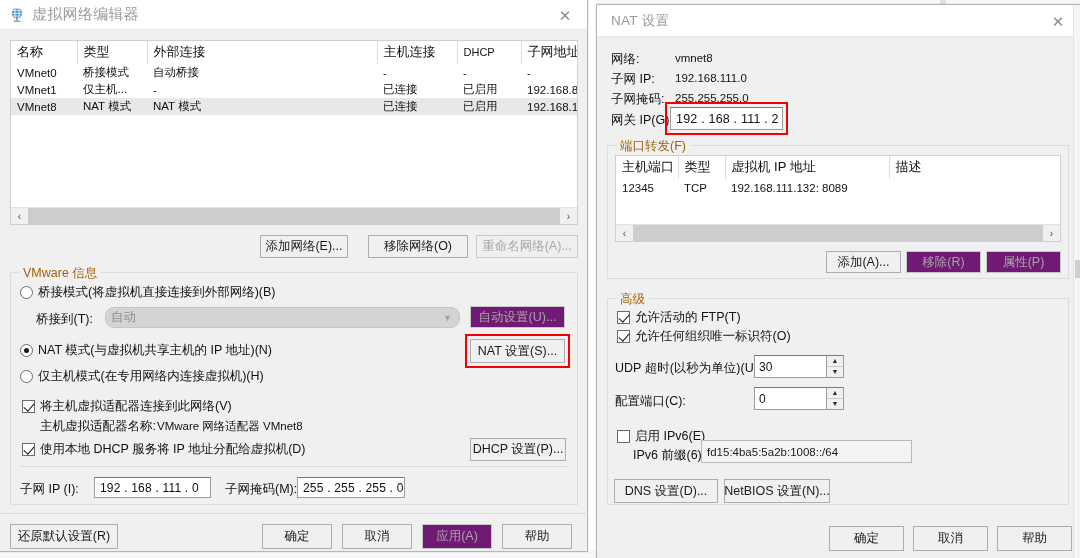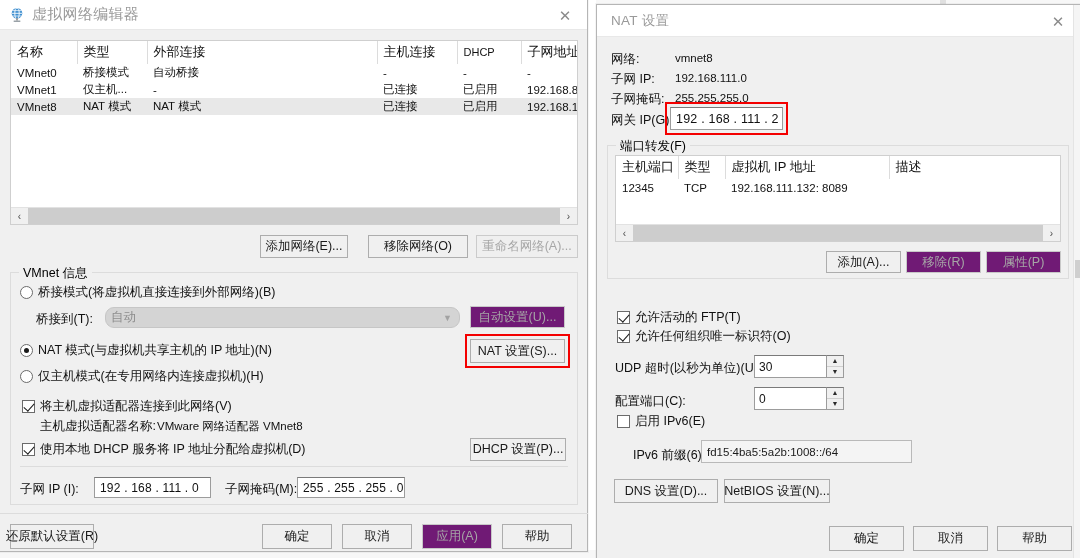--- a/index.html
+++ b/index.html
@@ -107,21 +107,21 @@
   .btn.flat-disabled { color: #a6a6a6; border-color: #c8c8c8; background: #701a75; }
 
   
   .group {
     position: absolute;
     border: 1px solid #dcdcdc;
   }
   .group > .legend {
     position: absolute; top: -8px; left: 8px;
     background: #f0f0f0; padding: 0 4px;
-    font-size: 12.5px; color: #000000;
+    font-size: 12.5px; color: #a16207;
   }
 
   
   .radio, .chk {
     position: absolute;
     display: flex; align-items: center;
     font-size: 12.5px; color: #111; white-space: nowrap;
   }
   .radio .dot {
     width: 13px; height: 13px; border-radius: 50%;
@@ -300,21 +300,21 @@
         <div class="thumb"></div>
         <div class="arr">›</div>
       </div>
     </div>
 
     <div class="btn" style="position:absolute; left:260px; top:235px; width:88px;">添加网络(E)...</div>
     <div class="btn" style="position:absolute; left:368px; top:235px; width:100px;">移除网络(O)</div>
     <div class="btn disabled" style="position:absolute; left:476px; top:235px; width:102px;">重命名网络(A)...</div>
 
     <div class="group" style="left:10px; top:272px; width:568px; height:233px;">
-      <span class="legend">VMnet 信息</span>
+      <span class="legend">VMware 信息</span>
     </div>
 
     <div class="radio" style="left:20px; top:284px;">
       <span class="dot"></span>
       <span>桥接模式(将虚拟机直接连接到外部网络)(B)</span>
     </div>
 
     <span class="lbl" style="left:36px; top:311px;">桥接到(T):</span>
     <div class="combo" style="left:105px; top:307px; width:355px; height:21px;border-radius:9px;">
       <span>自动</span>
@@ -349,21 +349,21 @@
 
     <div class="hr" style="left:20px; top:466px; width:548px;"></div>
 
     <span class="lbl" style="left:20px; top:481px;">子网 IP (I):</span>
     <div class="tinput ip" style="left:94px; top:477px; width:117px; height:21px;">192 . 168 . 111 .  0</div>
     <span class="lbl" style="left:225px; top:481px;">子网掩码(M):</span>
     <div class="tinput ip" style="left:297px; top:477px; width:108px; height:21px;">255 . 255 . 255 .  0</div>
 
     <div class="hr" style="left:0px; top:513px; width:588px;"></div>
 
-    <div class="btn" style="position:absolute; left:10px; top:524px; width:84px; height:25px;">还原默认设置(R)</div>
+    <div class="btn" style="position:absolute; left:10px; top:524px; width:108px; height:25px;">还原默认设置(R)</div>
     <div class="btn" style="position:absolute; left:262px; top:524px; width:70px; height:25px;">确定</div>
     <div class="btn" style="position:absolute; left:342px; top:524px; width:70px; height:25px;">取消</div>
     <div class="btn flat-disabled" style="position:absolute; left:422px; top:524px; width:70px; height:25px;">应用(A)</div>
     <div class="btn" style="position:absolute; left:502px; top:524px; width:70px; height:25px;">帮助</div>
   </div>
 
   <div class="dialog" style="left:596px; top:4px; width:484px; height:554px; border-right:none; border-bottom:none;">
 
     <div class="titlebar" style="height:32px;">
       <span class="tb-title" style="margin-left:14px; font-size:13.5px;">NAT 设置</span>
@@ -416,20 +416,23 @@
         <div class="arr">‹</div>
         <div class="thumb"></div>
         <div class="arr">›</div>
       </div>
     </div>
 
     <div class="btn" style="position:absolute; left:229px; top:246px; width:75px; height:22px;">添加(A)...</div>
     <div class="btn flat-disabled" style="position:absolute; left:309px; top:246px; width:75px; height:22px;">移除(R)</div>
     <div class="btn flat-disabled" style="position:absolute; left:389px; top:246px; width:75px; height:22px;">属性(P)</div>
 
+    <div class="group" style="left:10px; top:293px; width:462px; height:207px;">
+      <span class="legend">高级</span>
+    </div>
 
     <div class="chk on" style="left:20px; top:304px;">
       <span class="box"></span>
       <span>允许活动的 FTP(T)</span>
     </div>
     <div class="chk on" style="left:20px; top:323px;">
       <span class="box"></span>
       <span>允许任何组织唯一标识符(O)</span>
     </div>
 
@@ -444,21 +447,21 @@
 
     <span class="lbl" style="left:18px; top:388px;">配置端口(C):</span>
     <div class="spin-wrap" style="left:157px; top:382px; width:90px; height:23px;">
       <div class="fld">0</div>
       <div class="btns">
         <div>▲</div>
         <div>▼</div>
       </div>
     </div>
 
-    <div class="chk" style="left:20px; top:408px;text-align:right;">
+    <div class="chk" style="left:20px; top:423px;text-align:right;">
       <span class="box"></span>
       <span>启用 IPv6(E)</span>
     </div>
 
     <span class="lbl" style="left:36px; top:442px;">IPv6 前缀(6):</span>
     <div class="tinput disabled" style="left:700px; top:435px; width:211px; height:23px; left:104px; background:#f4f4f4; color:#1a1a1a; border-color:#b9b9b9; font-size:11.5px;">fd15:4ba5:5a2b:1008::/64</div>
 
     <div class="btn" style="position:absolute; left:17px; top:474px; width:104px; height:24px;">DNS 设置(D)...</div>
     <div class="btn" style="position:absolute; left:127px; top:474px; width:106px; height:24px;">NetBIOS 设置(N)...</div>
 

